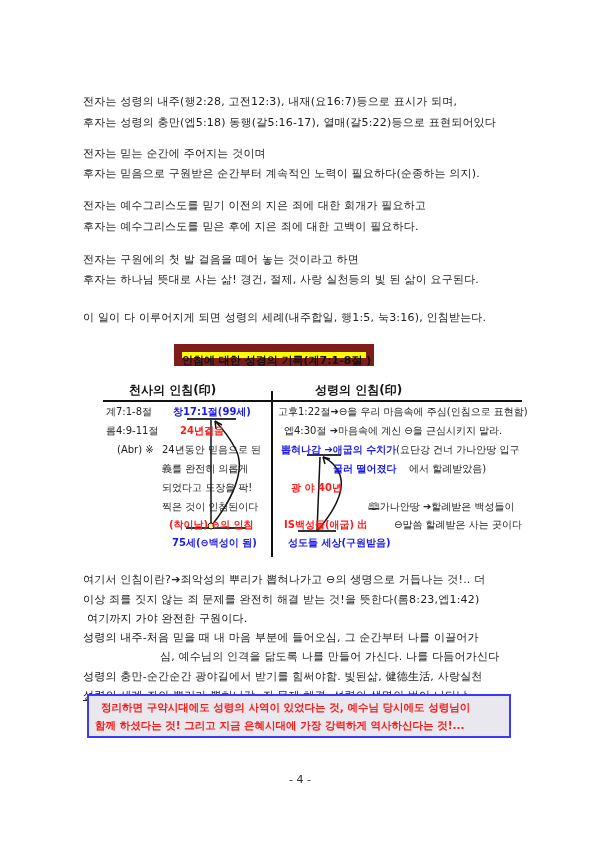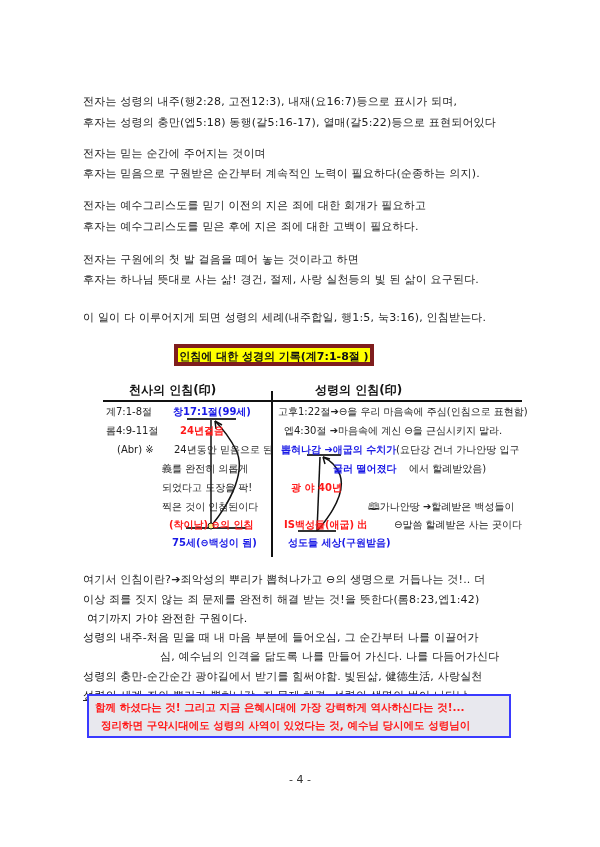--- a/index.html
+++ b/index.html
@@ -7,21 +7,21 @@
     width: 600px; height: 847px; position: relative; overflow: hidden;
     font-family: "DejaVu Sans", sans-serif; color: #111;
   }
   .line {
     position: absolute; left: 83px; font-size: 11px; line-height: 14px;
     white-space: nowrap; letter-spacing: 0.2px; color: #222; text-align: right;
   }
   .bold { font-weight: normal; color: #111; }
   .title-box {
     position: absolute; left: 174px; top: 344px; width: 200px; height: 22px;
-    background: #ffff00; border: 4px solid #7f1d1d; box-sizing: border-box;
+    background: #ffff00; border: 8px solid #7f1d1d; box-sizing: border-box;
     font-size: 11px; font-weight: bold; line-height: 18px; text-align: center;
     color: #111; white-space: nowrap;
   }
   .diagram { position: absolute; left: 0; top: 0; width: 600px; height: 847px; }
   .dtext {
     position: absolute; font-size: 10px; line-height: 12px; white-space: nowrap; color: #222;
   }
   .dhead { font-size: 12px; font-weight: bold; color: #111; }
   .blue { color: #1a1ae6; font-weight: bold; }
   .red { color: #ff1a1a; font-weight: bold; }
@@ -82,21 +82,21 @@
   <path d="M318,530 C335,510 345,490 340,475 C336,465 330,460 323,457" fill="none" stroke="#111" stroke-width="1.5"></path>
   <path d="M323,457 L325,464 M323,457 L330,459" stroke="#111" stroke-width="1.5" fill="none"></path>
 </svg>
 
 <div class="dtext dhead" style="left:129px; top:384px">천사의 인침(印)</div>
 <div class="dtext" style="left:106px; top:406px">계7:1-8절</div>
 <div class="dtext blue" style="left:173px; top:406px">창17:1절(99세)</div>
 <div class="dtext" style="left:106px; top:425px">롬4:9-11절</div>
 <div class="dtext red" style="left:180px; top:425px">24년걸음</div>
 <div class="dtext" style="left:117px; top:444px">(Abr) ※</div>
-<div class="dtext" style="left:174px; top:444px">24년동안 믿음으로 된</div>
+<div class="dtext" style="left:162px; top:444px">24년동안 믿음으로 된</div>
 <div class="dtext" style="left:162px; top:463px">義를 완전히 의롭게</div>
 <div class="dtext" style="left:162px; top:482px">되었다고 도장을 팍!</div>
 <div class="dtext" style="left:162px; top:501px">찍은 것이 인침된이다</div>
 <div class="dtext red" style="left:169px; top:519px">(착이남) ⊖의 인침</div>
 <div class="dtext blue" style="left:172px; top:537px">75세(⊖백성이 됨)</div>
 
 <div class="dtext dhead" style="left:315px; top:384px">성령의 인침(印)</div>
 <div class="dtext" style="left:278px; top:406px">고후1:22절➔⊖을 우리 마음속에 주심(인침으로 표현함)</div>
 <div class="dtext" style="left:284px; top:425px">엡4:30절 ➔마음속에 계신 ⊖을 근심시키지 말라.</div>
 <div class="dtext blue" style="left:281px; top:444px">뽑혀나감 ➔애굽의 수치가</div>
@@ -120,17 +120,17 @@
 
 <div class="line" style="top:670px">
   <span class="bold">성령의 충만</span><span>-순간순간 광야길에서 받기를 힘써야함. 빛된삶, 健德生活, 사랑실천</span>
 </div>
 
 <div class="line" style="top:689px; text-decoration: underline;">
   <span class="bold">성령의 세례</span><span>-죄의 뿌리가 뽑혀나감. 죄 문제 해결, 성령의 생명의 법이 나타남.</span>
 </div>
 
 <div class="summary-box">
+  <div style="padding-left:6px">정리하면 구약시대에도 성령의 사역이 있었다는 것, 예수님 당시에도 성령님이</div>
   <div>함께 하셨다는 것! 그리고 지금 은혜시대에 가장 강력하게 역사하신다는 것!...</div>
-  <div style="padding-left:6px">정리하면 구약시대에도 성령의 사역이 있었다는 것, 예수님 당시에도 성령님이</div>
 </div>
 
 <div class="page-num">- 4 -</div>
 
 </body></html>

